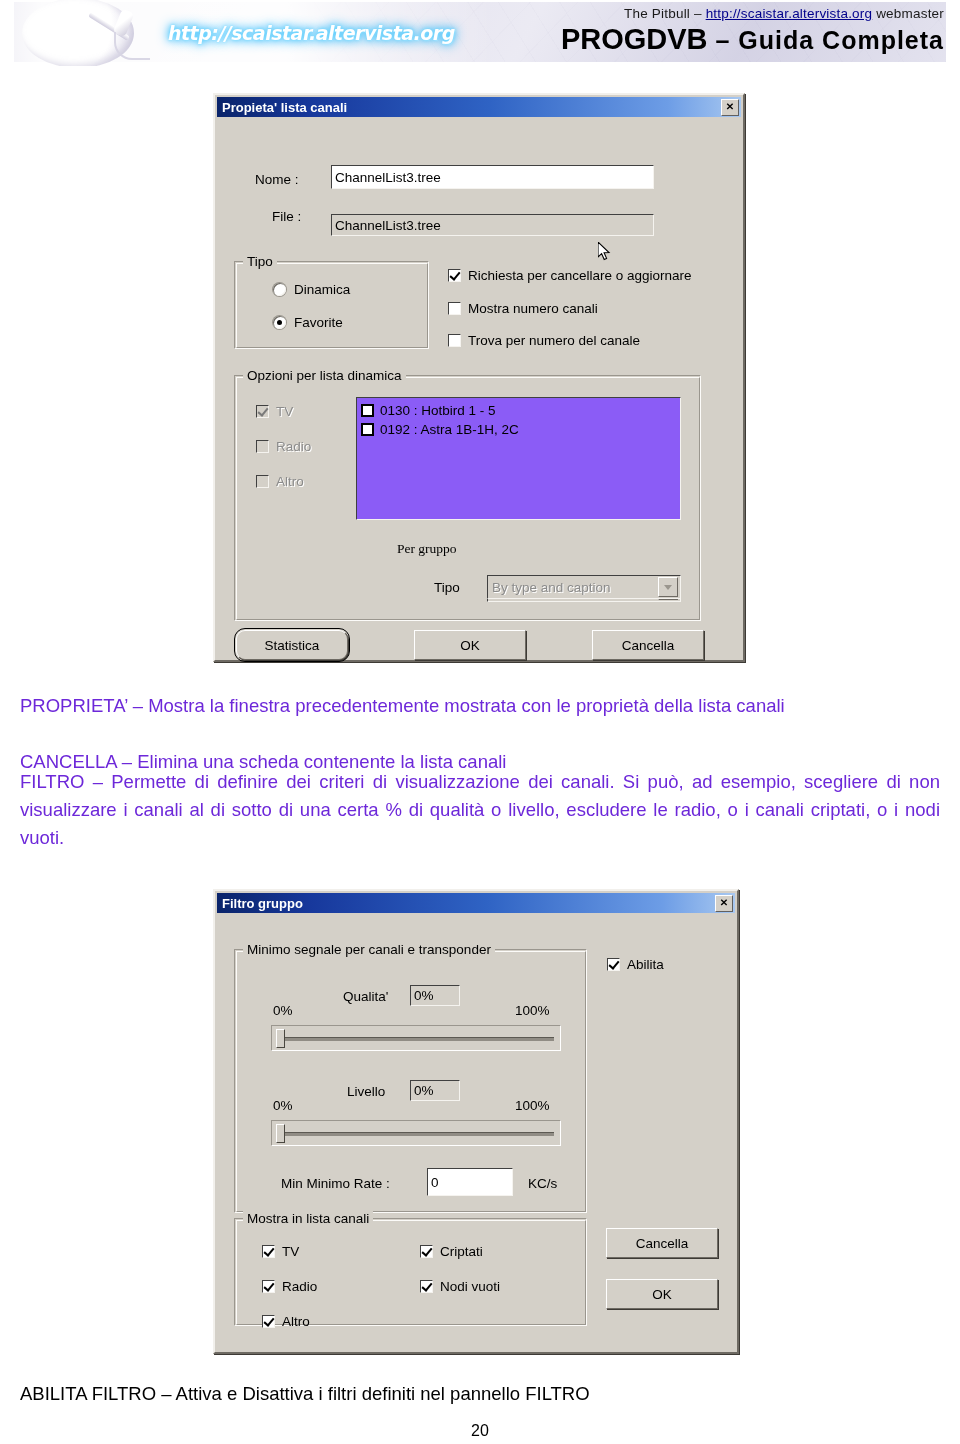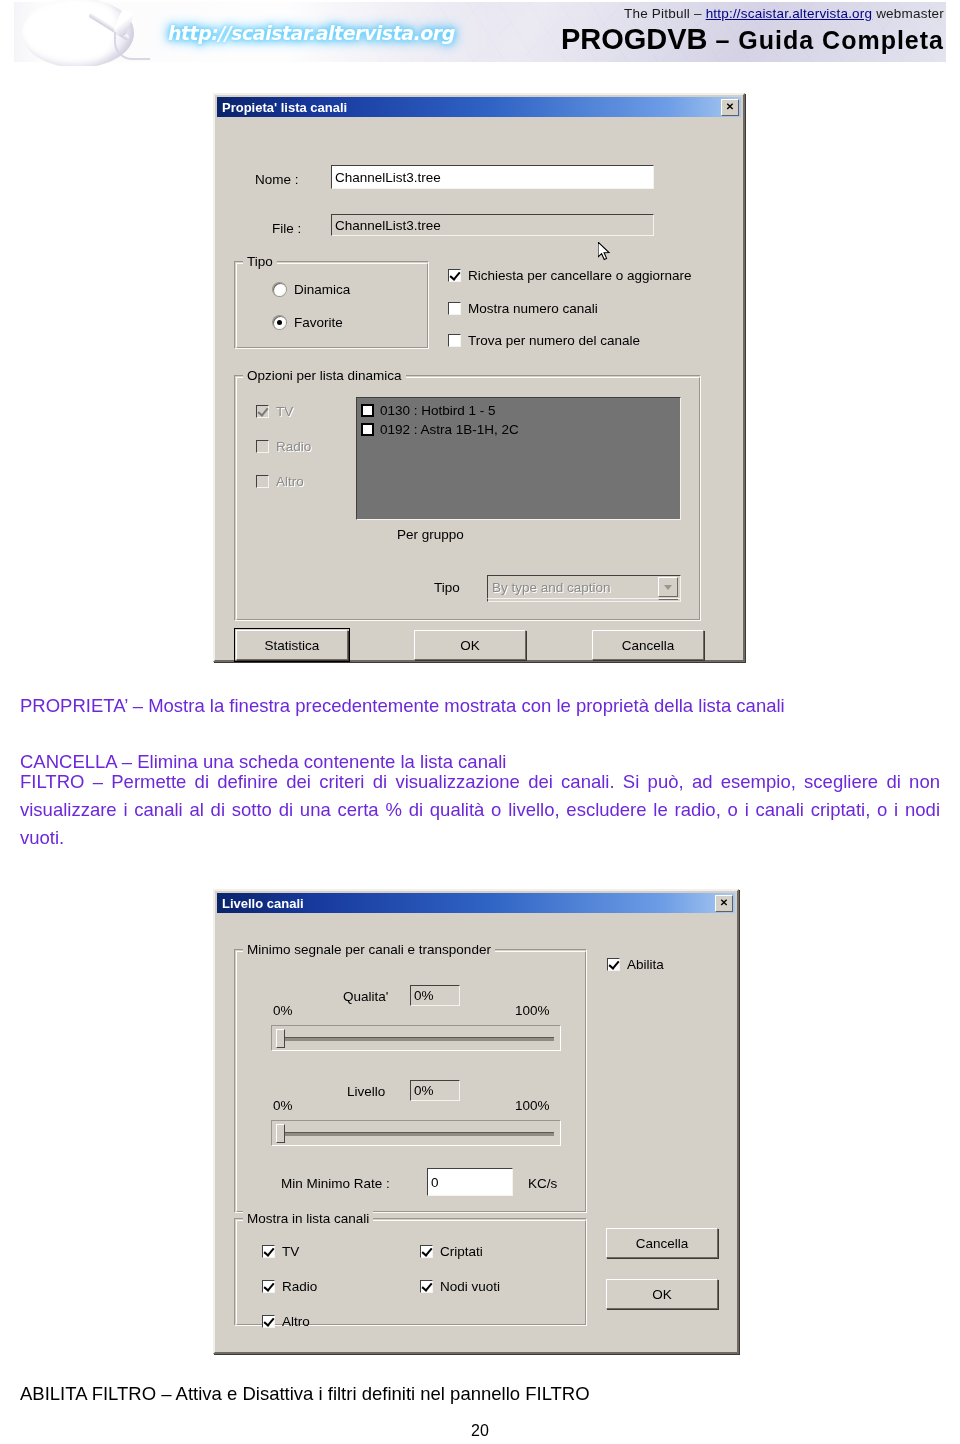--- a/index.html
+++ b/index.html
@@ -253,21 +253,21 @@
     left: 4px; top: 4px;
     width: 5px; height: 5px;
     border-radius: 50%;
     background: #000;
   }
   .radio-label { margin-left: 8px; font-size: 13.5px; }
 
   
   .listbox {
     position: absolute;
-    background: #737373;
+    background: #8b5cf6;
     border-top: 1px solid #404040;
     border-left: 1px solid #404040;
     border-right: 1px solid #f5f3ef;
     border-bottom: 1px solid #f5f3ef;
     box-sizing: border-box;
     padding: 3px 0 0 4px;
     overflow: hidden;
   }
   .lb-item { display: flex; align-items: center; height: 19px; white-space: nowrap; }
   .lb-box {
@@ -418,21 +418,21 @@
   <div class="titlebar">
     <div class="titlebar-text">Propieta' lista canali</div>
     <div class="close-btn">✕</div>
   </div>
 
   <div class="dlg-body">
 
     <div class="lbl" style="left:40px; top:55px;">Nome :</div>
     <div class="tfield" style="left:116px; top:48px; width:323px; height:24px;">ChannelList3.tree</div>
 
-    <div class="lbl" style="left:57px; top:104px;">File :</div>
+    <div class="lbl" style="left:57px; top:92px;">File :</div>
     <div class="tfield readonly" style="left:116px; top:97px; width:323px; height:22px;">ChannelList3.tree</div>
 
     <svg class="cursor-arrow" style="left:383px; top:125px;" viewBox="0 0 13 20">
       <polygon points="0,0 0,15 3.6,11.6 6.2,17.5 8.6,16.4 6.1,10.8 11,10.6" fill="#ffffff" stroke="#000000" stroke-width="1.1"></polygon>
     </svg>
 
     <div class="groupbox" style="left:19px; top:144px; width:195px; height:88px;">
       <div class="group-title">Tipo</div>
     </div>
     <div class="radio-row" style="left:58px; top:165px;">
@@ -478,50 +478,50 @@
       <div class="lb-item">
         <span class="lb-box"></span>
         <span class="lb-text">0130 : Hotbird 1 - 5</span>
       </div>
       <div class="lb-item">
         <span class="lb-box"></span>
         <span class="lb-text">0192 : Astra 1B-1H, 2C</span>
       </div>
     </div>
 
-    <div class="lbl" style="left:182px; top:410px;">Per gruppo</div>
+    <div class="lbl" style="left:182px; top:424px;font-family:Liberation Serif, serif;">Per gruppo</div>
     <div class="combo" style="left:272px; top:414px; width:194px; height:24px;margin-top:47px;">
       <span class="combo-text">Provider name</span>
       <span class="combo-arrow">
           <i></i>
         </span>
     </div>
 
     <div class="lbl" style="left:219px; top:463px;">Tipo</div>
     <div class="combo" style="left:272px; top:458px; width:194px; height:24px;">
       <span class="combo-text">By type and caption</span>
       <span class="combo-arrow">
           <i></i>
         </span>
     </div>
 
-    <div class="btn default" style="left:21px; top:513px; width:112px; height:30px;">Statistica</div>
+    <div class="btn default" style="left:21px; top:513px; width:112px; height:30px;border-radius:9px;">Statistica</div>
     <div class="btn" style="left:199px; top:513px; width:112px; height:30px;">OK</div>
     <div class="btn" style="left:377px; top:513px; width:112px; height:30px;">Cancella</div>
   </div>
 </div>
 
 <div class="para" style="left:20px; top:692px; width:920px;">PROPRIETA’ – Mostra la finestra precedentemente mostrata con le proprietà della lista canali</div>
 <div class="para" style="left:20px; top:748px; width:920px; text-align:left;">CANCELLA – Elimina una scheda contenente la lista canali</div>
 <div class="para" style="left:20px; top:752px; width:920px;margin-top:16px;">FILTRO – Permette di definire dei criteri di visualizzazione dei canali. Si può, ad esempio, scegliere di non visualizzare i canali al di sotto di una certa % di qualità o livello, escludere le radio, o i canali criptati, o i nodi vuoti.</div>
 
 <div class="win-dialog" style="left:213px; top:889px; width:522px; height:461px;">
 
   <div class="titlebar">
-    <div class="titlebar-text">Livello canali</div>
+    <div class="titlebar-text">Filtro gruppo</div>
     <div class="close-btn">✕</div>
   </div>
 
   <div class="dlg-body">
 
     <div class="cb-row" style="left:392px; top:44px;">
       <span class="cbox checked"></span>
       <span class="cb-label">Abilita</span>
     </div>
 

